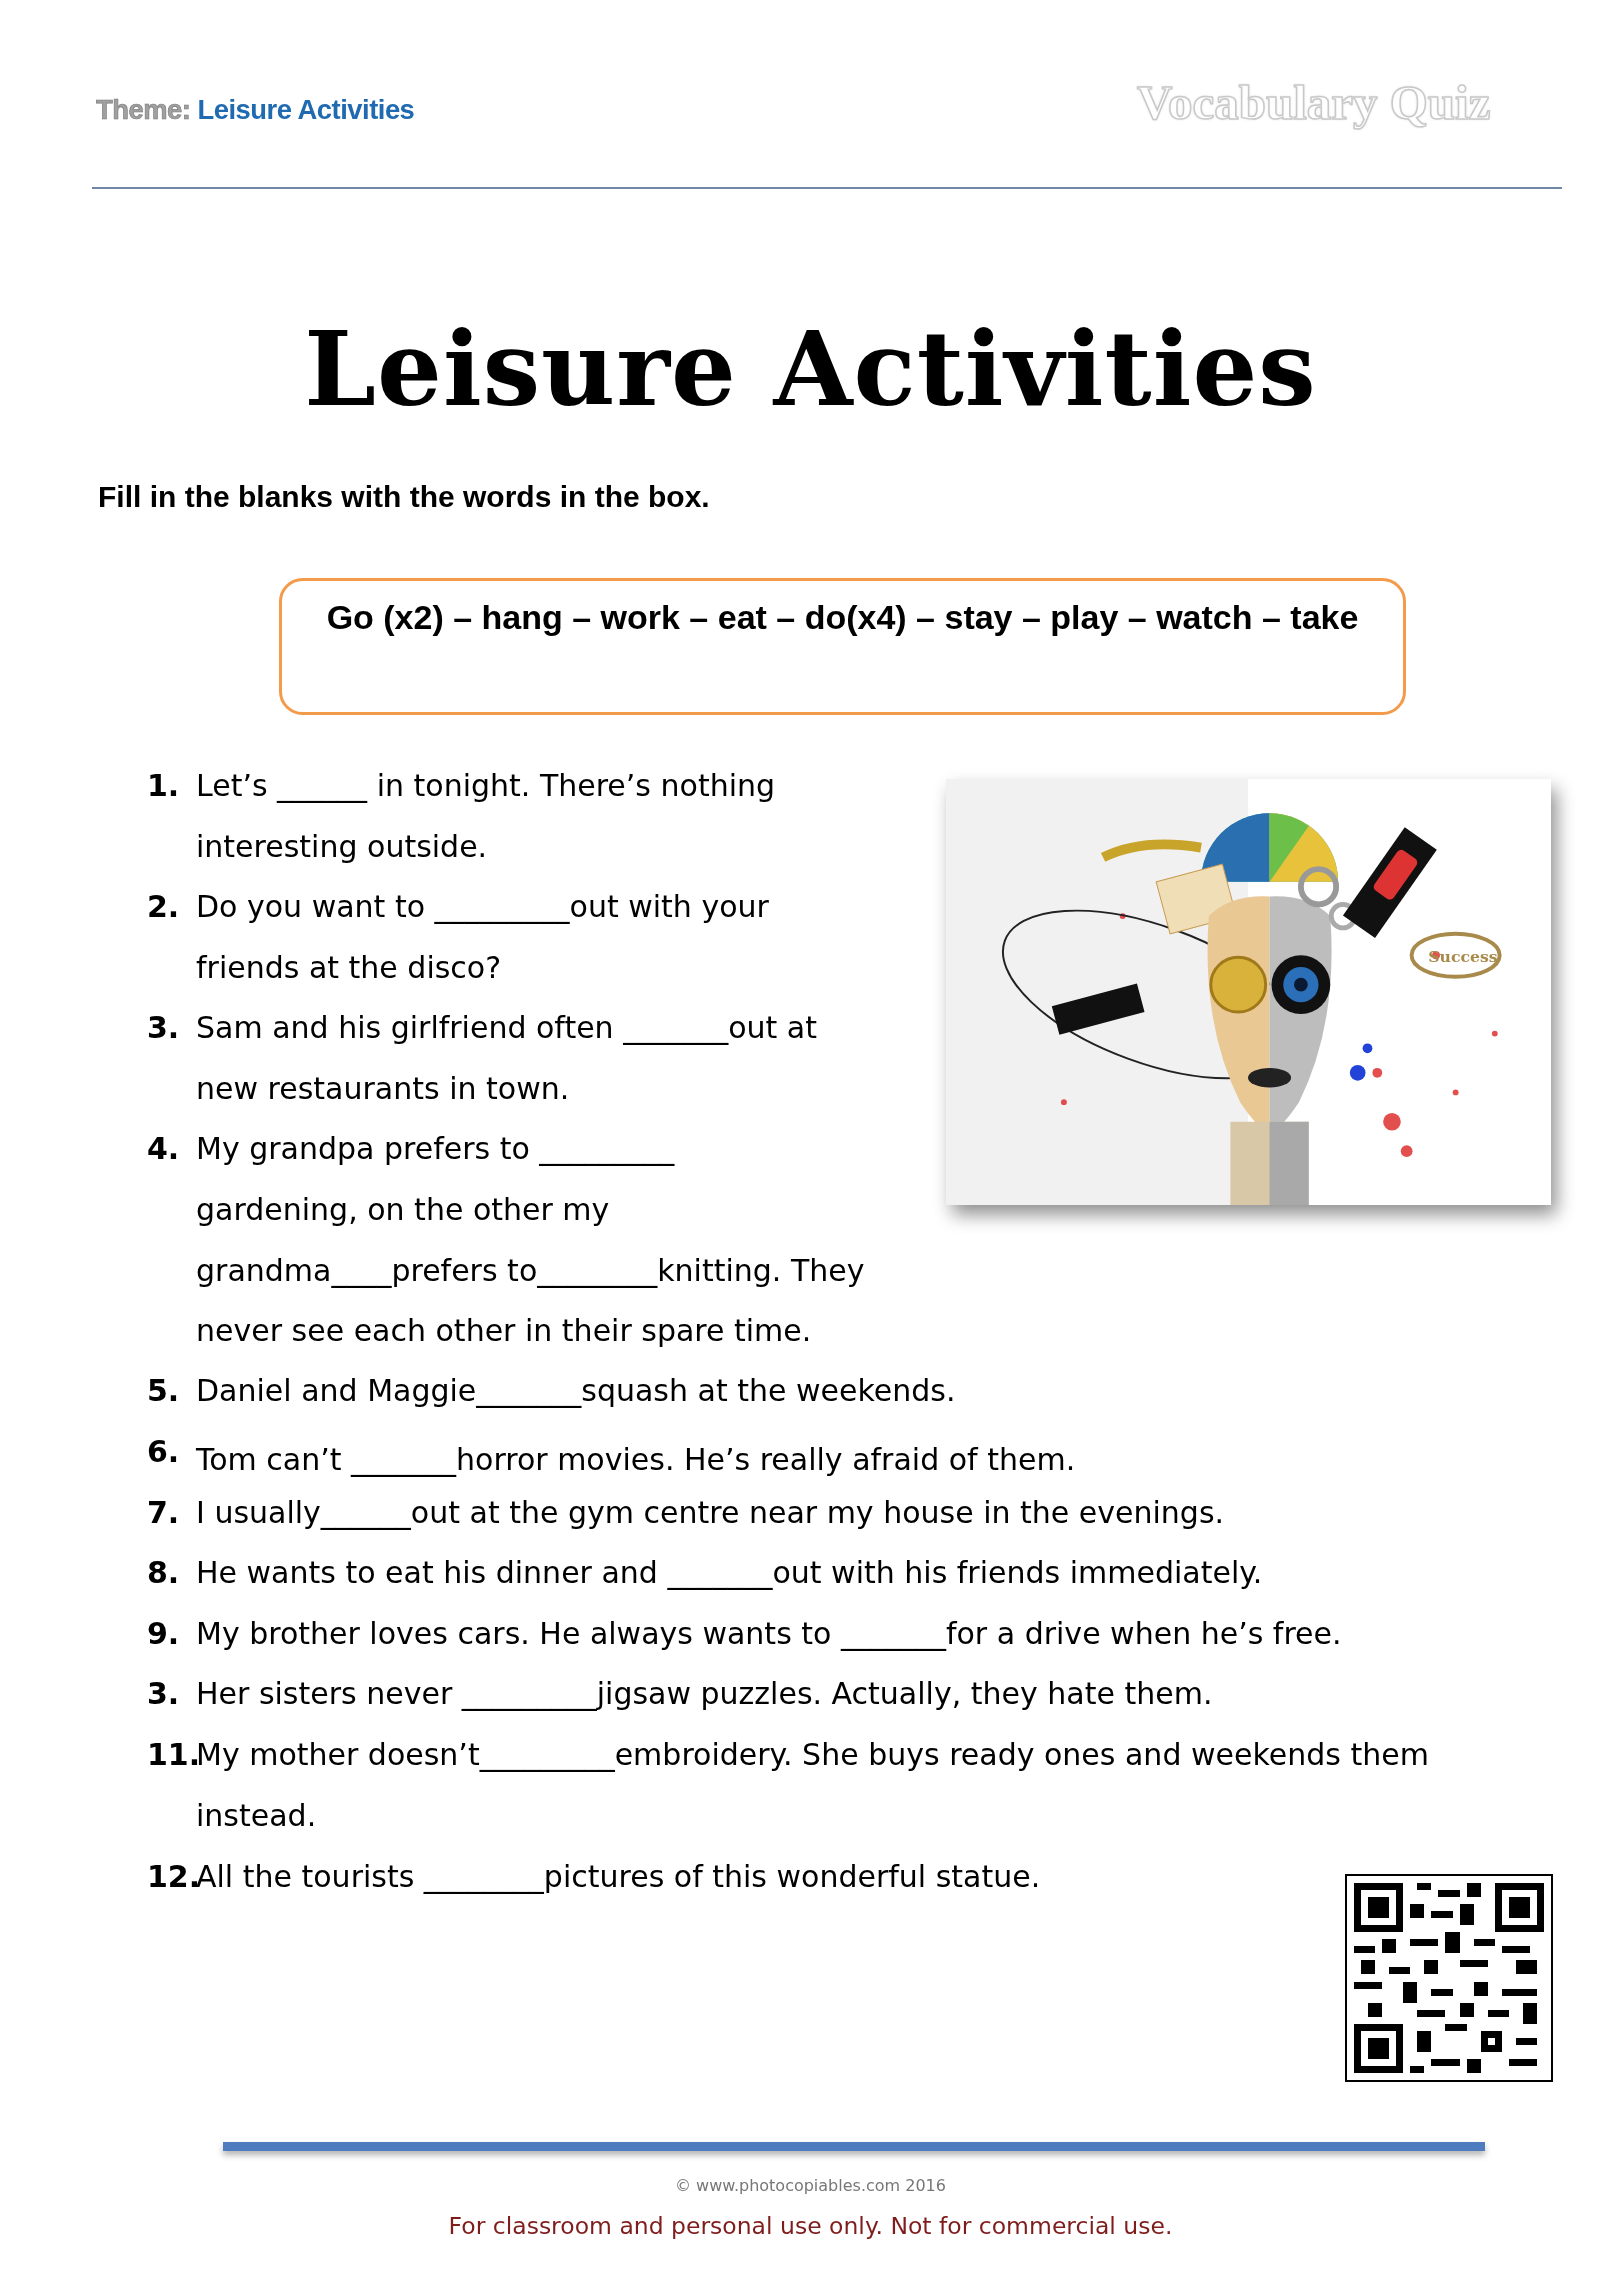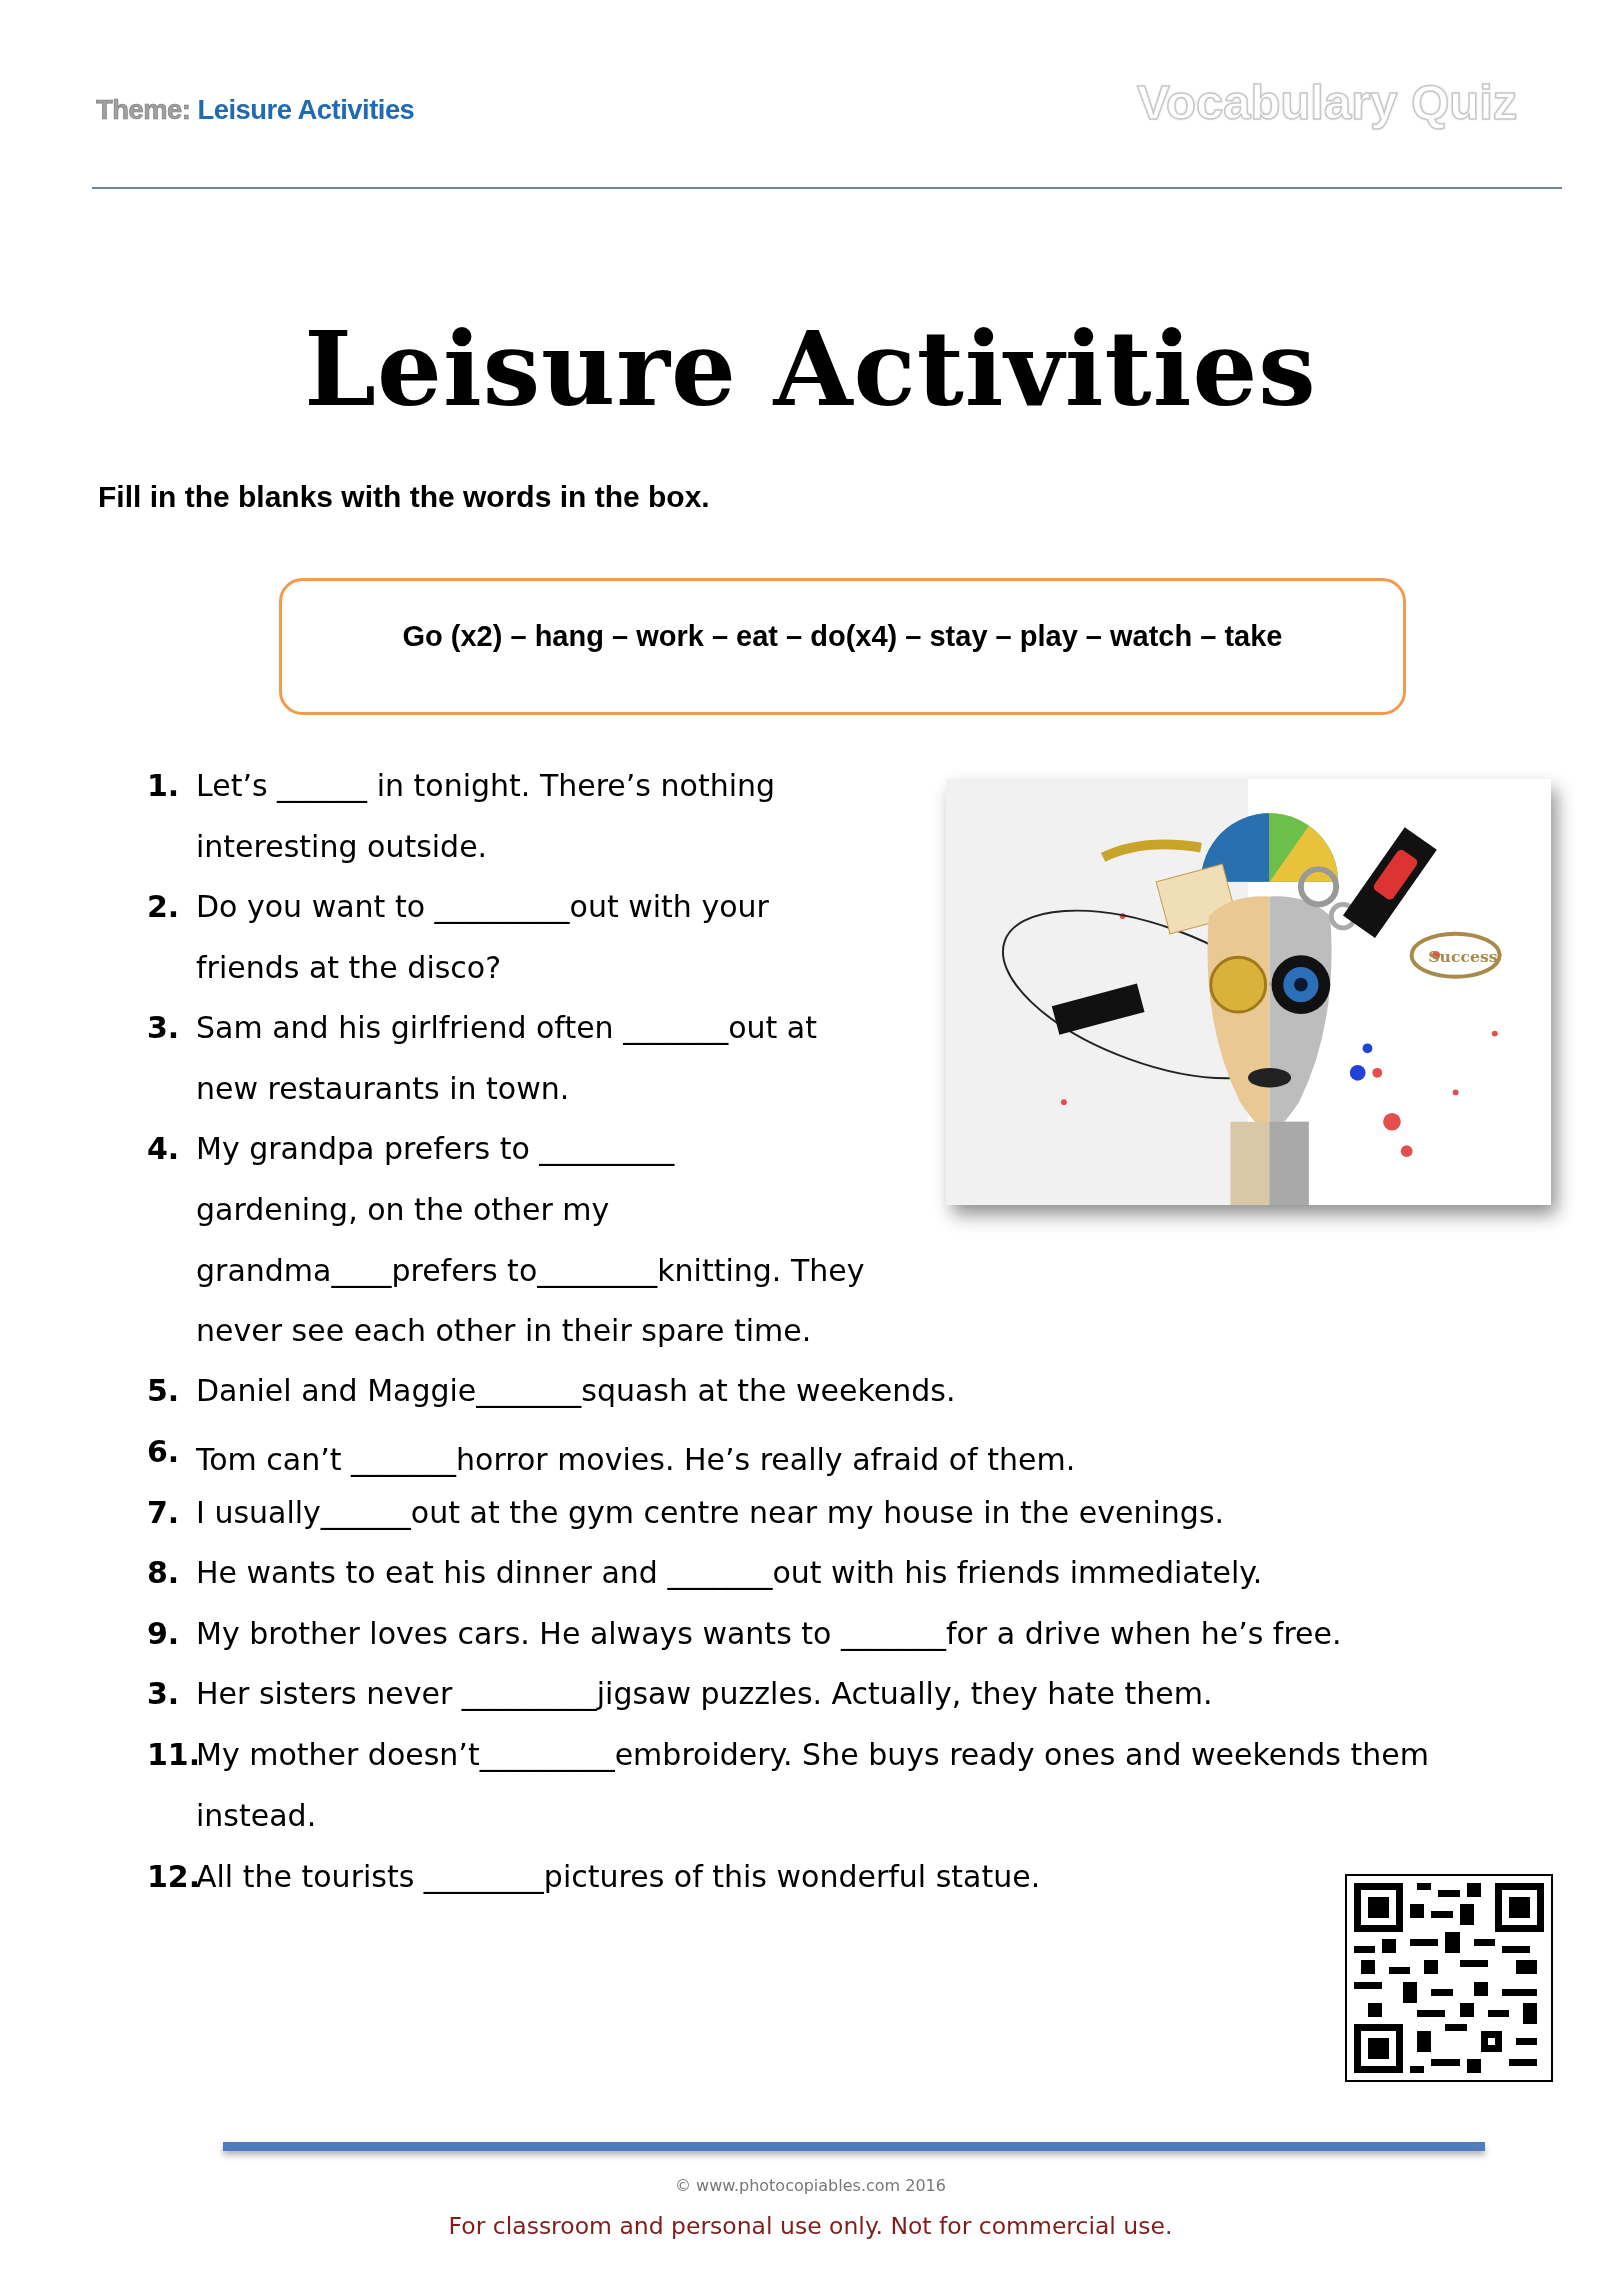--- a/index.html
+++ b/index.html
@@ -1,26 +1,26 @@
 <!DOCTYPE html>
 <html><head>
 <meta charset="utf-8">
 <style>
   html,body{margin:0;padding:0;background:#fff;}
   body{width:1621px;height:2293px;position:relative;overflow:hidden;font-family:"DejaVu Sans",sans-serif;color:#000;}
   .abs{position:absolute;}
   .theme{left:96px;top:94px;font-family:"Liberation Sans",sans-serif;font-weight:bold;font-size:27.4px;letter-spacing:-0.5px;}
   .theme .lbl{color:#a0a0a0;margin-top:16px;-webkit-text-stroke:0.6px #777;}
   .theme .val{color:#1f6ab0;}
-  .vq{left:1137px;top:74px;font-family:Liberation Sans, sans-serif;font-weight:bold;font-size:49px;color:#fff;-webkit-text-stroke:1.5px #c8c8c8;text-shadow:0 0 2.9px #ccc;letter-spacing:0px;}
+  .vq{left:1137px;top:74px;font-family:Liberation Serif, serif;font-weight:bold;font-size:49px;color:#fff;-webkit-text-stroke:1.5px #c8c8c8;text-shadow:0 0 2.9px #ccc;letter-spacing:0px;}
   .hrule{left:92px;top:187px;width:1470px;height:2px;background:#6f88a6;}
   .title{left:0;width:1621px;top:309px;text-align:center;font-family:"DejaVu Serif",serif;font-weight:bold;font-size:102px;letter-spacing:1px;}
   .instr{left:98px;top:480px;font-family:Liberation Sans, sans-serif;font-weight:bold;font-size:30px;}
   .box{left:279px;top:578px;width:1127px;height:137px;border:3.9px solid #f39a4b;border-radius:23.5px;box-sizing:border-box;}
-  .box span{position:absolute;left:0;right:0;top:39px;text-align:center;font-family:"Liberation Sans",sans-serif;font-weight:bold;font-size:29px;}
+  .box span{position:absolute;left:0;right:0;top:17px;text-align:center;font-family:"Liberation Sans",sans-serif;font-weight:bold;font-size:34px;}
   .q{position:absolute;left:147px;font-family:"DejaVu Sans",sans-serif;font-size:30px;line-height:61px;}
   .q .n{position:absolute;left:0;font-weight:bold;width:49px;}
   .q .t{position:absolute;left:49px;white-space:nowrap;}
   .q .t2{position:absolute;left:49px;white-space:nowrap;}
   .photo{left:946px;top:779px;width:605px;height:426px;box-shadow:5.9px 9.8px 17.6px rgba(0,0,0,0.45);overflow:hidden;background:linear-gradient(90deg,#f1f1f1 0 50%,#fff 50% 100%);}
   .qr{left:1345px;top:1874px;width:204px;height:204px;border:2px solid #000;background:#fff;}
   .ak{left:1292px;top:1970px;transform:rotate(-90deg);transform-origin:center;font-family:"DejaVu Serif",serif;font-weight:bold;font-size:19.6px;color:#9a9a9a;white-space:nowrap;}
   .frule{left:223px;top:2142px;width:1262px;height:8.8px;background:#4f7cbf;box-shadow:0 3.9px 5.9px rgba(0,0,0,0.3);}
   .foot1{left:0;width:1621px;top:2176px;text-align:center;font-family:"DejaVu Sans",sans-serif;font-size:16px;color:#777;}
   .foot2{left:0;width:1621px;top:2212px;text-align:center;font-family:"DejaVu Sans",sans-serif;font-size:23.5px;color:#7f1d1d;}

